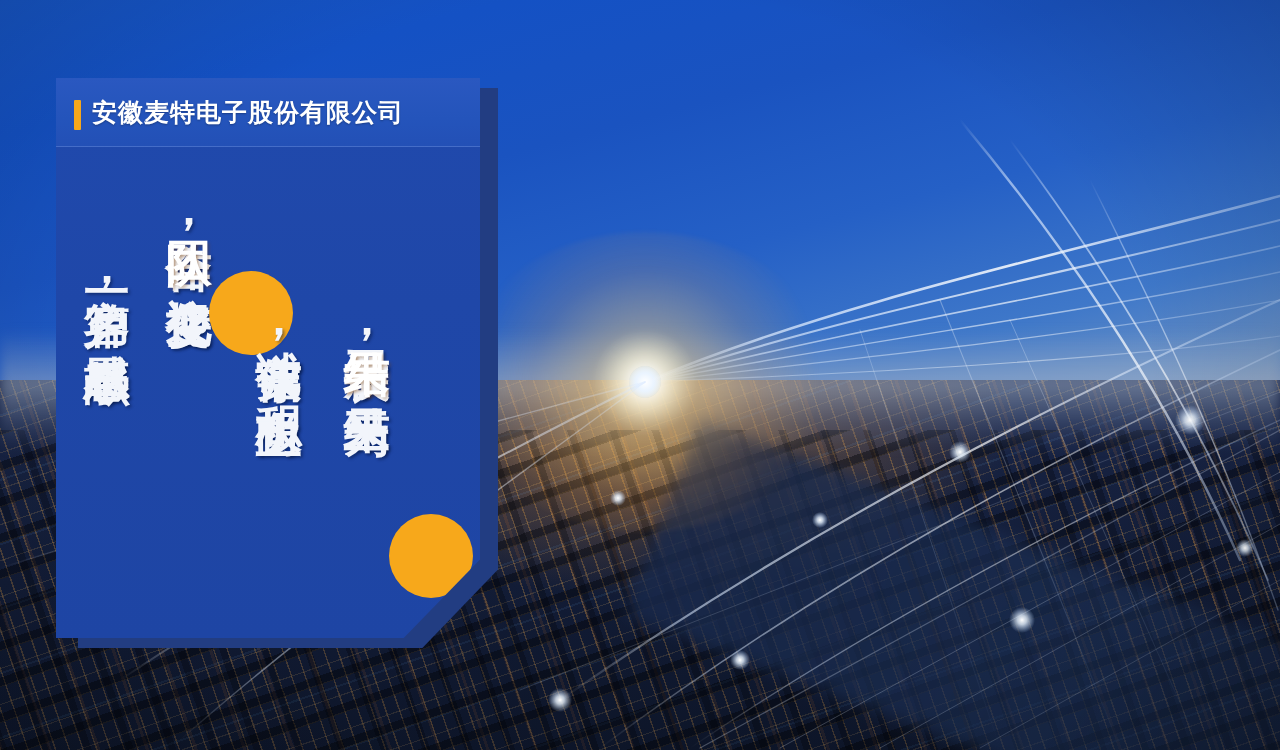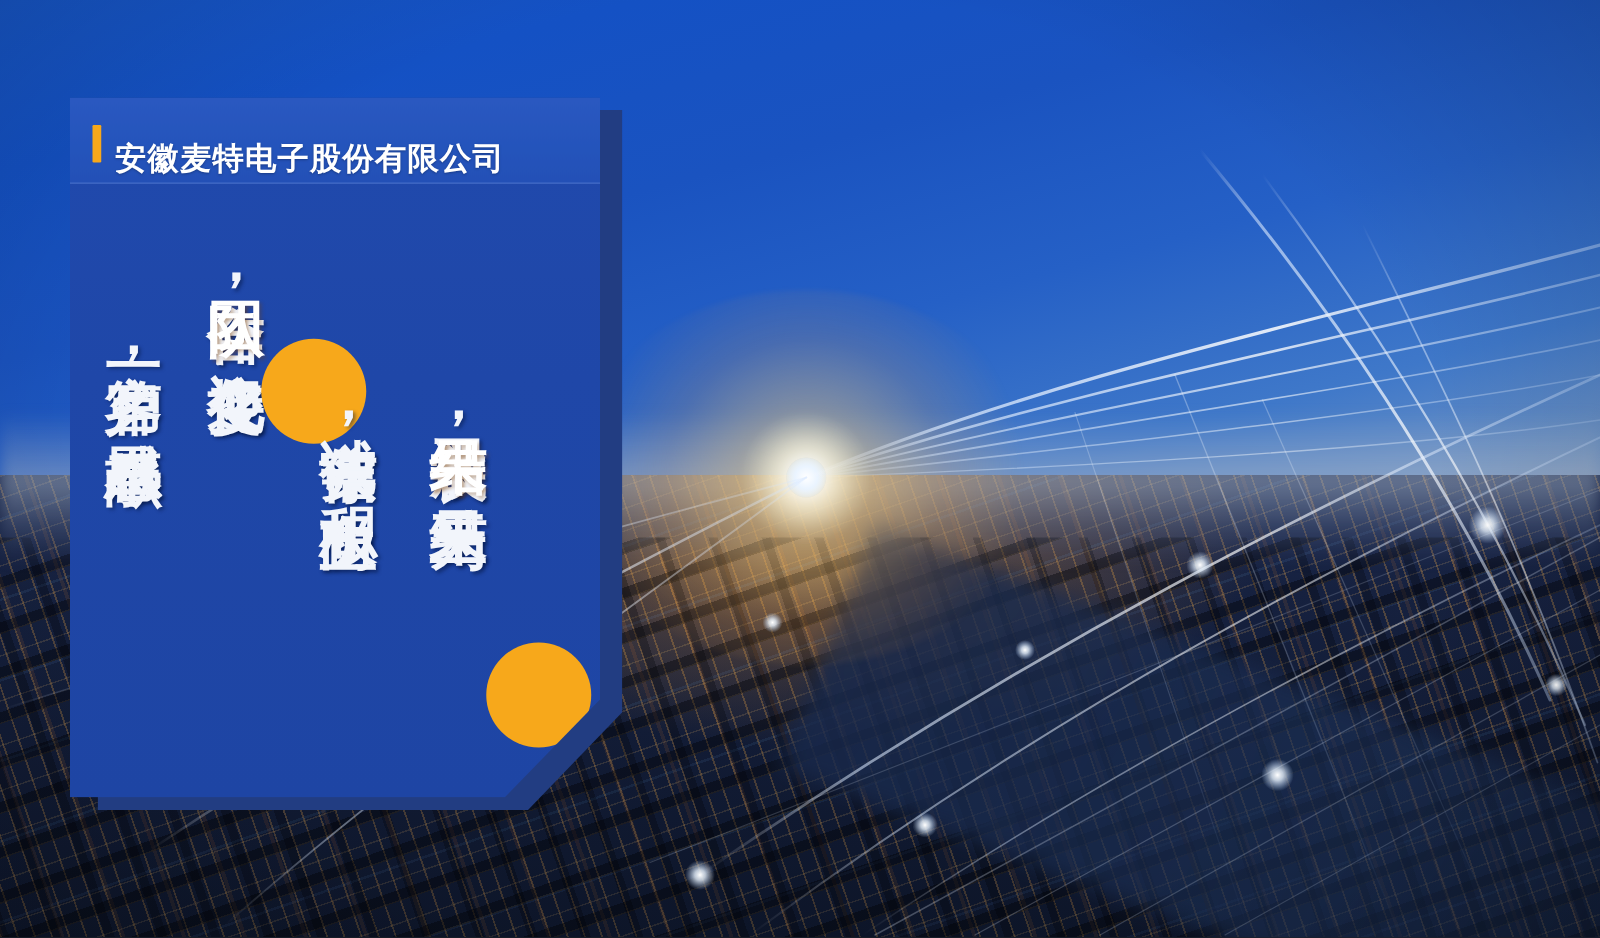--- a/index.html
+++ b/index.html
@@ -137,21 +137,21 @@
   }
   .panel-header-bar {
     position: absolute;
     left: 18px; top: 22px;
     width: 7px; height: 30px;
     background: #f7a81b;
     border-radius: 1px;
   }
   .panel-title {
     position: absolute;
-    left: 36px; top: 32px;
+    left: 36px; top: 18px;
     font-family: "DejaVu Serif", "Liberation Serif", serif;
     font-weight: bold;
     font-size: 25px;
     letter-spacing: 1px;
     color: #ffffff;
     white-space: nowrap;
     text-shadow: 0 1px 2px rgba(0,0,0,.28);
   }
 
   

